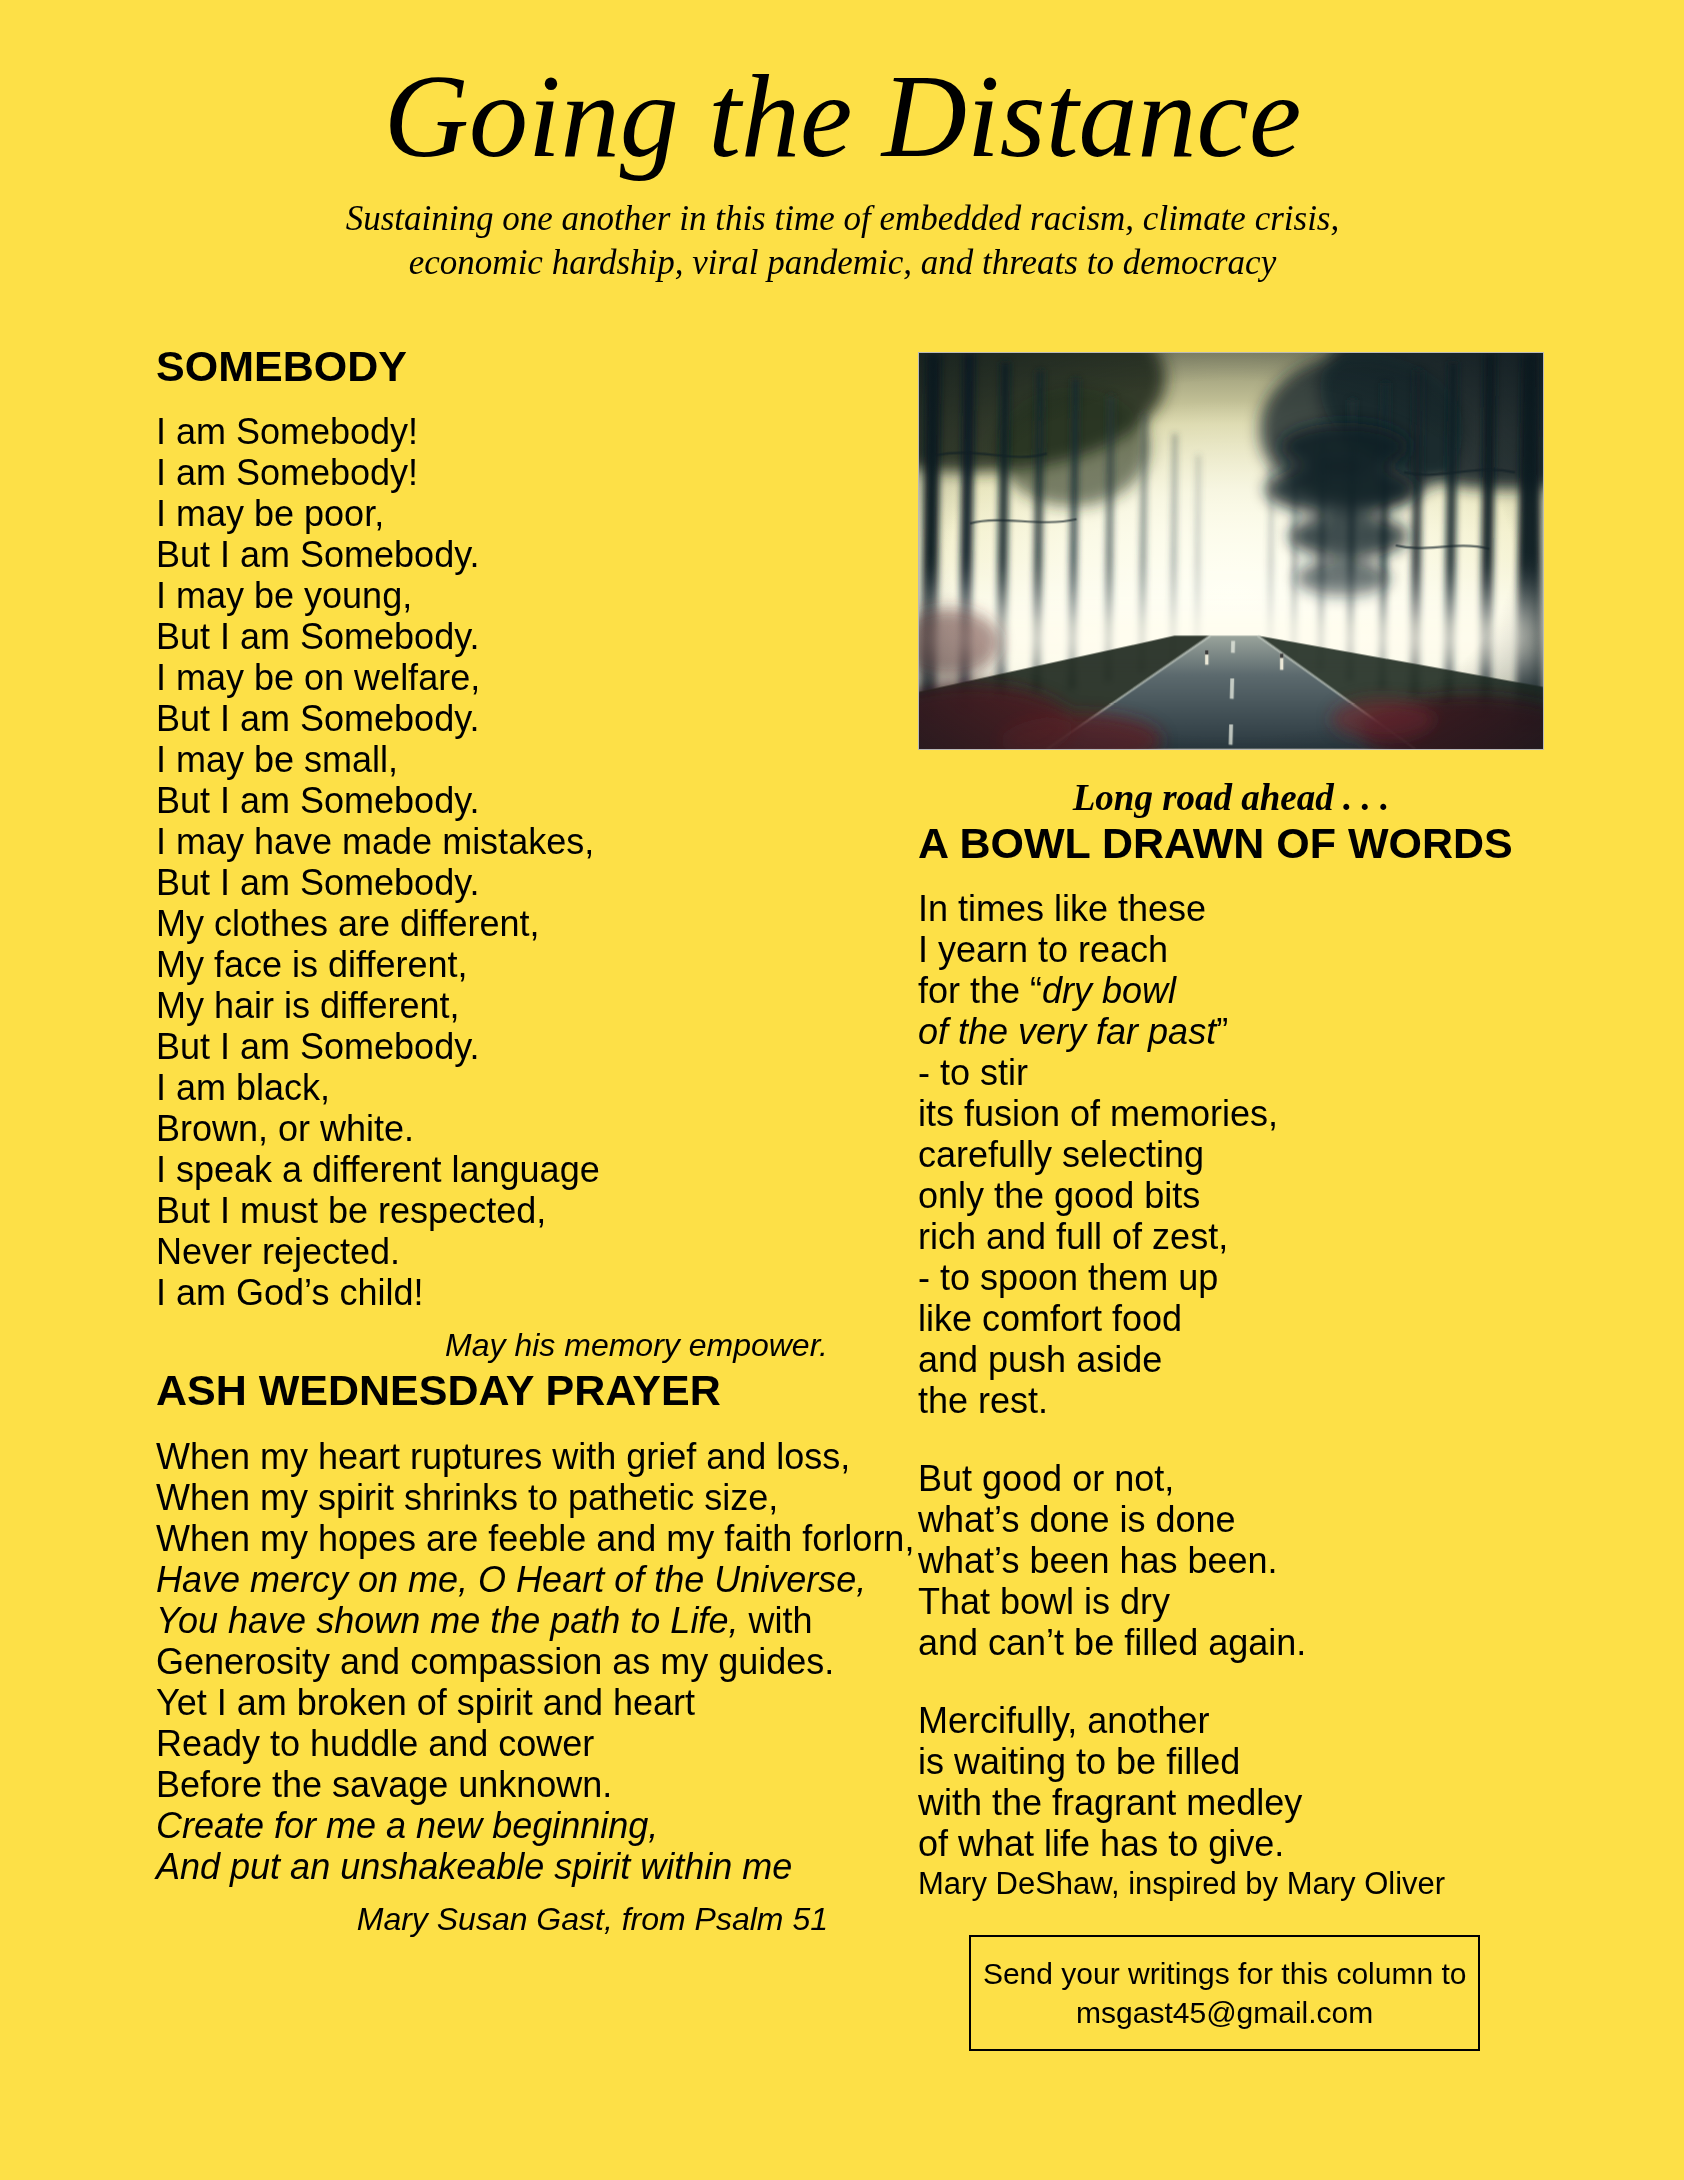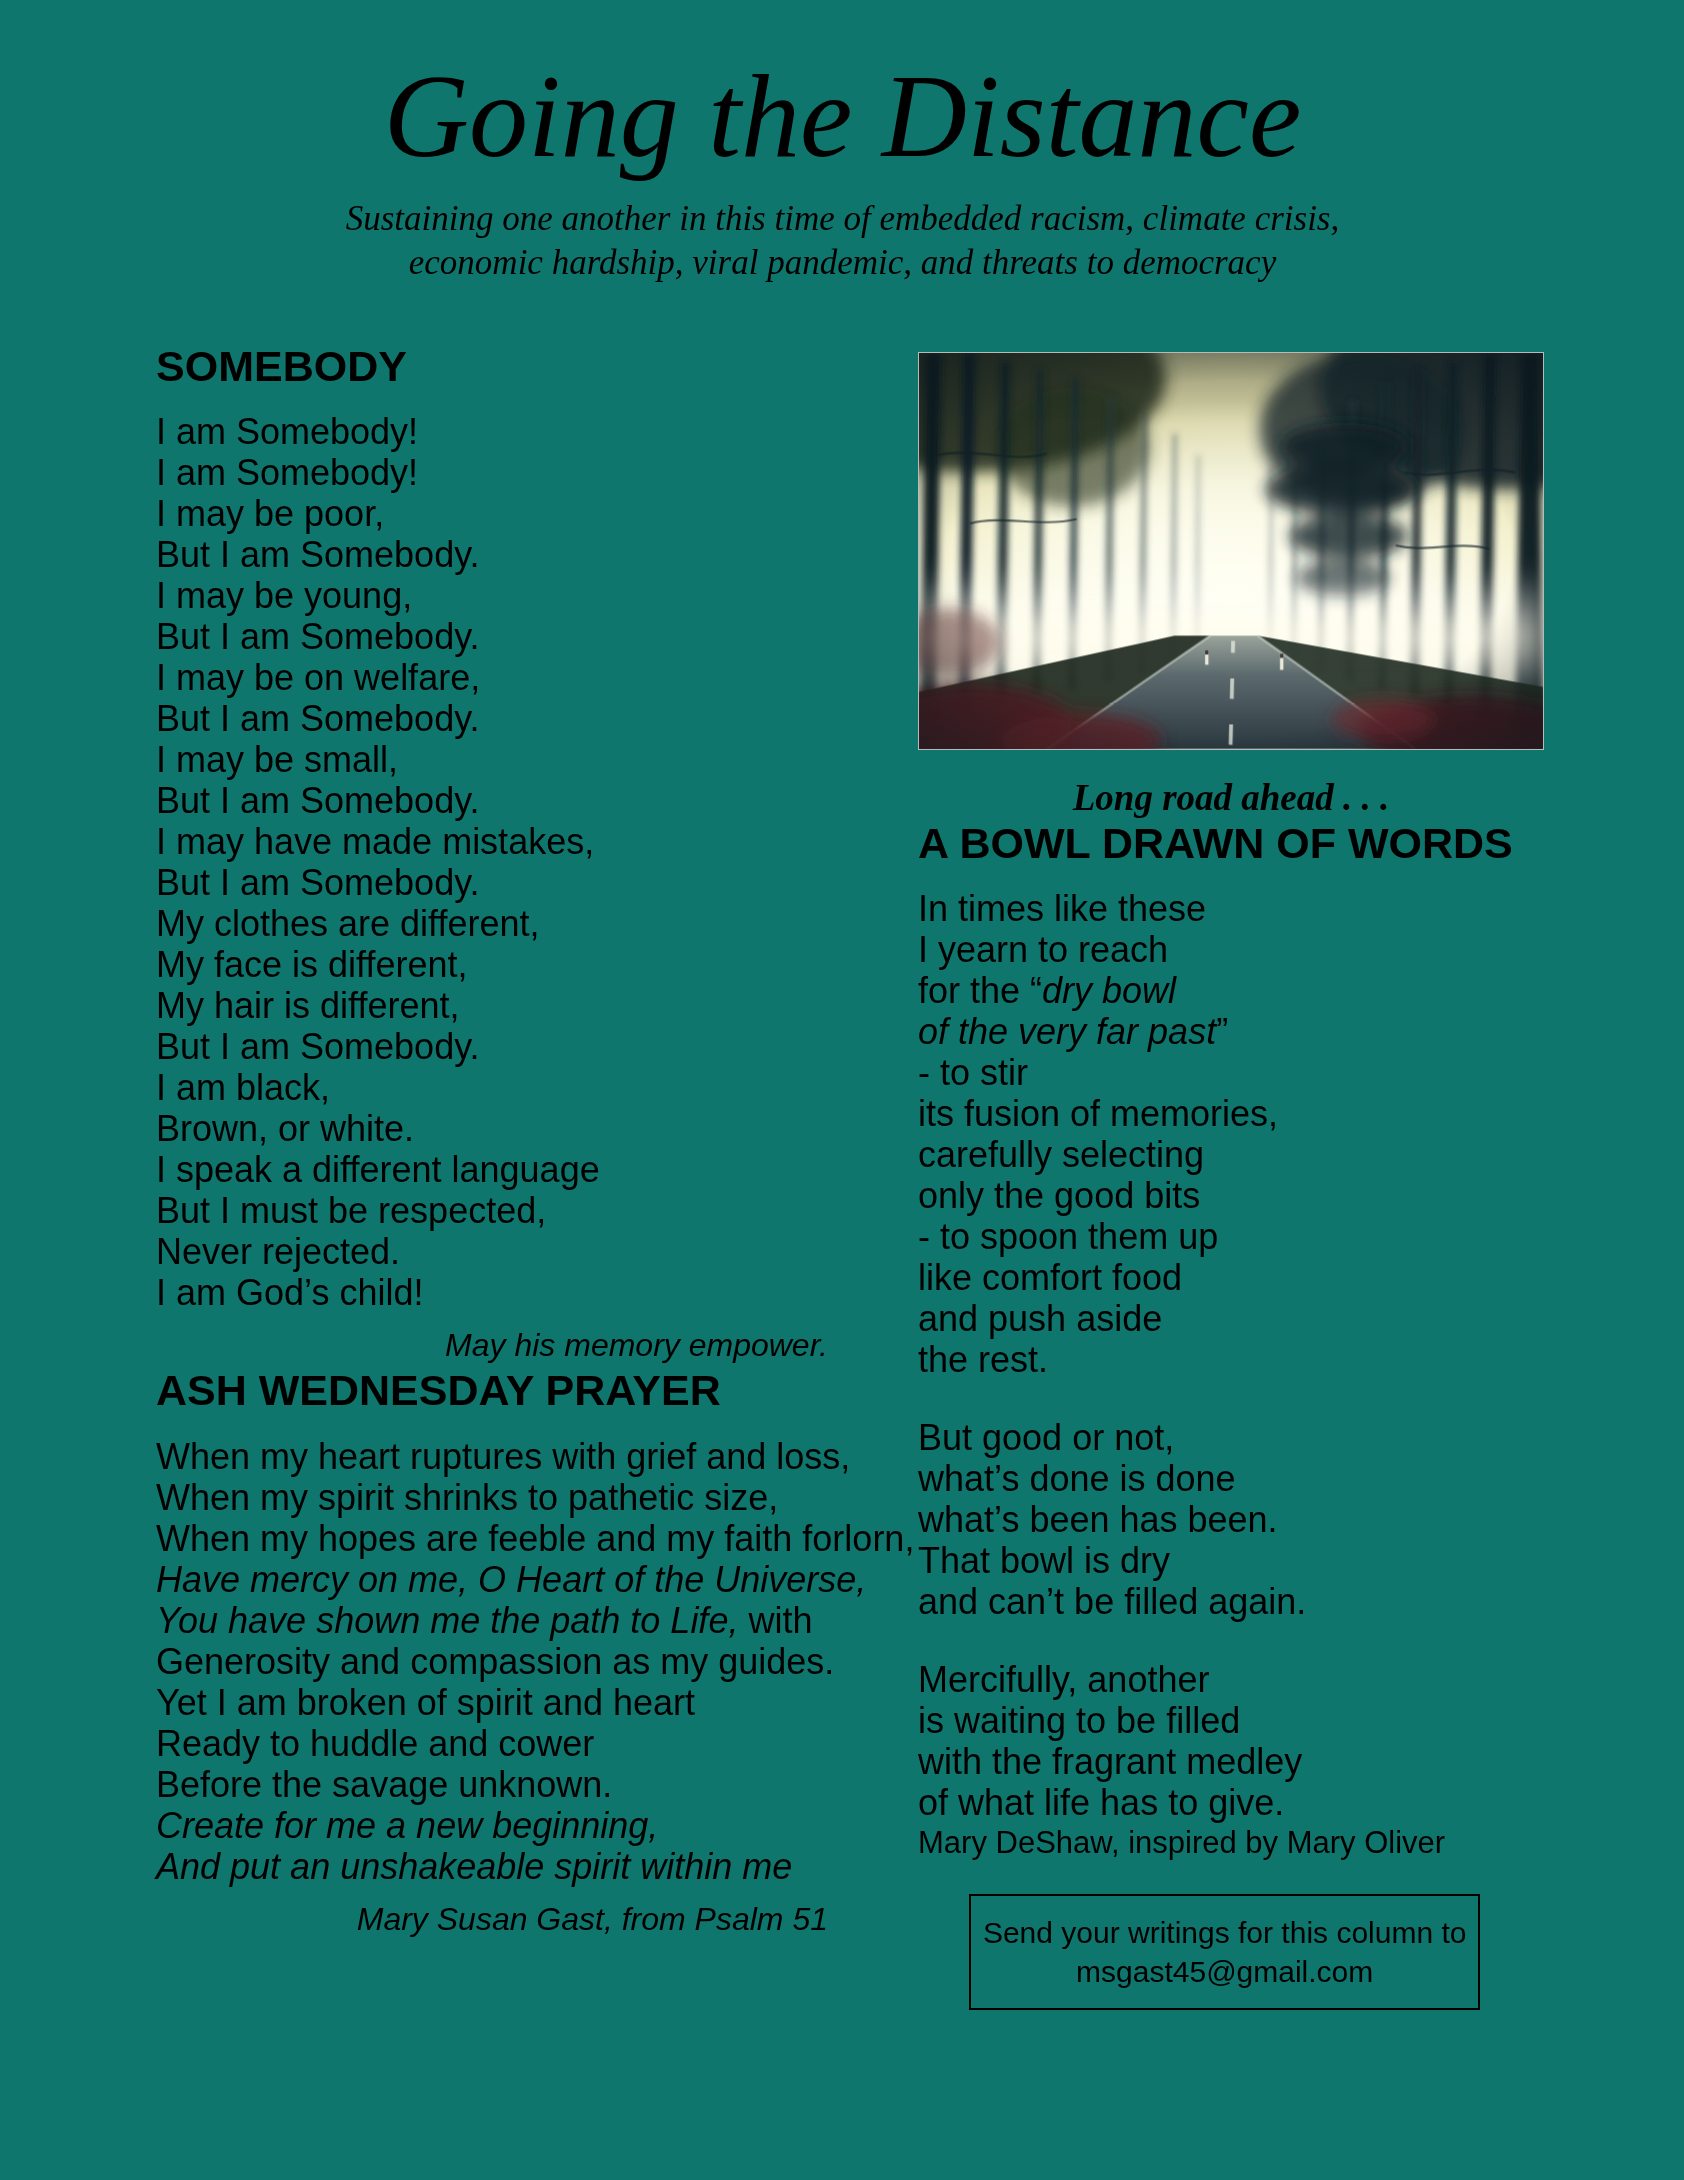--- a/index.html
+++ b/index.html
@@ -1,17 +1,17 @@
 <!DOCTYPE html>
 <html style="font-size:13.6px"><head>
 <meta charset="utf-8">
 <style>
   html,body { margin:0; padding:0; background:#ffffff; }
   .page {
-    position:relative; width:1685px; height:2181px; background:#0f766e;
+    position:relative; width:1685px; height:2181px; background:#fde047;
     font-family:"Liberation Sans", sans-serif; color:#000; overflow:hidden;
   }
   .header { position:absolute; top:49px; left:0; width:100%; text-align:center; }
   .title {
     font-family:"Liberation Serif", serif; font-style:italic; font-weight:400;
     font-size:118px; line-height:1.15; margin:0;
   }
   .subtitle {
     font-family:"Liberation Serif", serif; font-style:italic;
     font-size:35px; line-height:44px; margin-top:12px;
@@ -226,20 +226,21 @@
     <h2 class="section bowl-heading">A BOWL DRAWN OF WORDS</h2>
     <div class="poem stanza">
         <div class="pline"><span>In times like these</span></div>
         <div class="pline"><span>I yearn to reach</span></div>
         <div class="pline"><span>for the “</span><span class="it">dry bowl</span></div>
         <div class="pline"><span class="it">of the very far past</span><span>”</span></div>
         <div class="pline"><span>- to stir</span></div>
         <div class="pline"><span>its fusion of memories,</span></div>
         <div class="pline"><span>carefully selecting</span></div>
         <div class="pline"><span>only the good bits</span></div>
+        <div class="pline"><span>rich and full of zest,</span></div>
         <div class="pline"><span>- to spoon them up</span></div>
         <div class="pline"><span>like comfort food</span></div>
         <div class="pline"><span>and push aside</span></div>
         <div class="pline"><span>the rest.</span></div>
       </div>
     <div class="poem stanza">
         <div class="pline"><span>But good or not,</span></div>
         <div class="pline"><span>what’s done is done</span></div>
         <div class="pline"><span>what’s been has been.</span></div>
         <div class="pline"><span>That bowl is dry</span></div>

